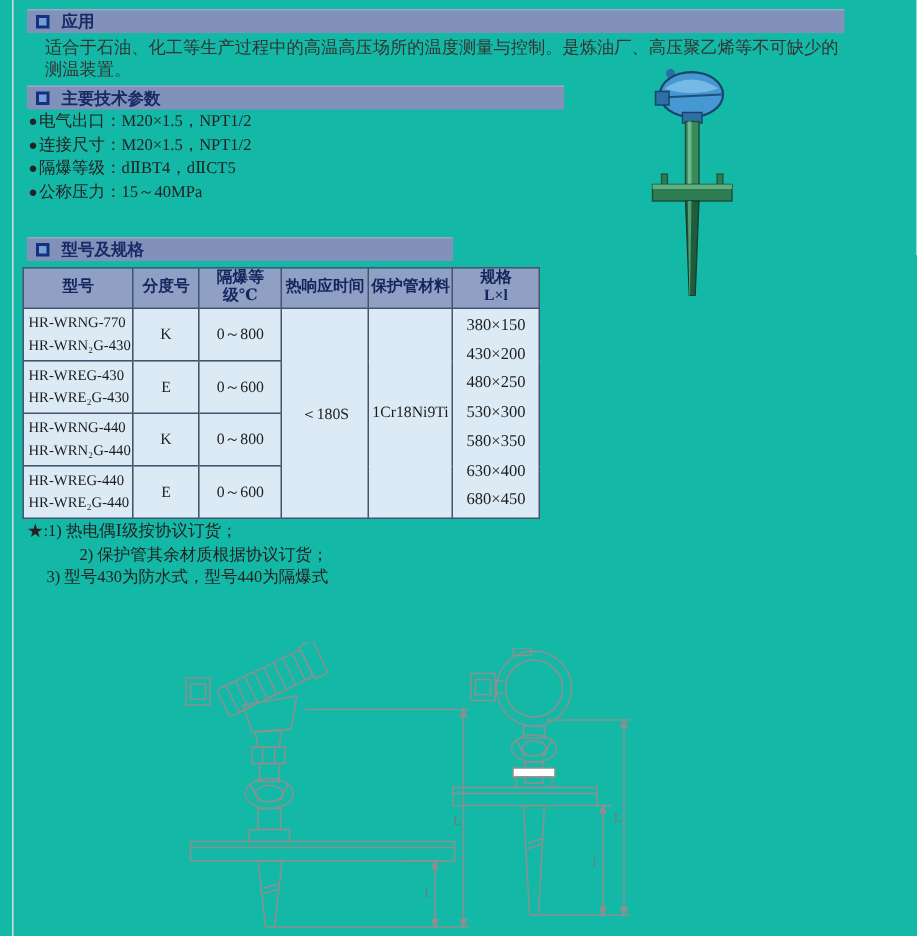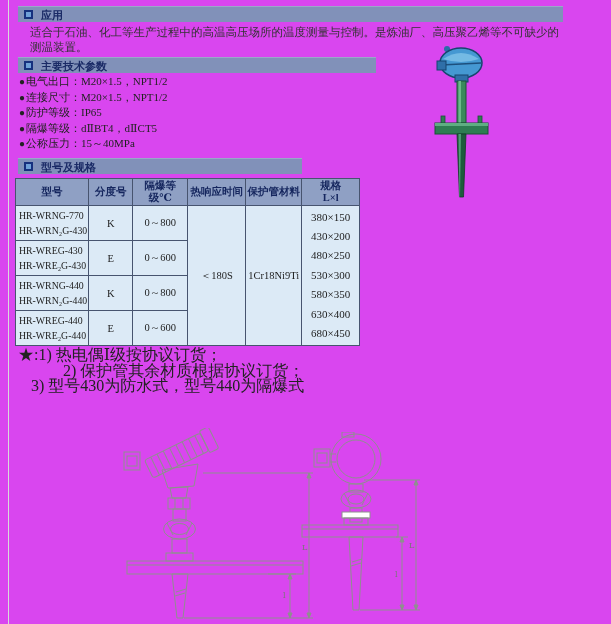--- a/index.html
+++ b/index.html
@@ -1,17 +1,17 @@
 <!DOCTYPE html>
 <html><head>
 <meta charset="utf-8">
 <style>
   html,body{margin:0;padding:0;background:#fff;}
   .page{
-    position:relative;width:611px;height:624px;background:#d946ef;overflow:hidden;
+    position:relative;width:611px;height:624px;background:#14b8a6;overflow:hidden;
     font-family:"Liberation Serif","DejaVu Serif",serif;color:#222;
   }
   .scan-line{position:absolute;left:8px;top:0;width:1px;height:624px;background:#d9d9d9;}
 
   
   .section-bar{
     position:absolute;height:16px;background:#8191B9;
     color:#1A2A66;font-weight:bold;font-size:11px;line-height:16px;
     padding-left:23px;box-sizing:border-box;
     border-top:1px solid #9aa8c9;
@@ -38,21 +38,21 @@
   .spec-table th,.spec-table td{border:1px solid #47546f;text-align:center;padding:0 1px;}
   .spec-table th{
     background:#8FA0C4;color:#15265E;font-weight:bold;height:26px;font-size:10.5px;line-height:12px;
   }
   .spec-table td{background:#DCEAF6;height:34px;}
   .col-model{width:62px;} .col-grad{width:41px;} .col-range{width:52px;}
   .col-resp{width:55px;margin-left:36px;} .col-mat{width:53px;} .col-spec{width:55px;}
   .model-cell div{font-size:9.8px;line-height:15px;text-align:left;padding-left:2px;white-space:nowrap;}
   .specs-cell div{font-size:11px;line-height:19.4px;}
 
-  .notes{position:absolute;left:18px;top:347px;font-size:16px;line-height:15.5px;color:#222;}
+  .notes{position:absolute;left:18px;top:347px;font-size:11px;line-height:15.5px;color:#222;}
   .notes .n2,.notes .n3{padding-left:13px;text-align:right;}
 
   svg text{font-family:"DejaVu Serif",serif;}
   .photo,.drawing{position:absolute;}
 </style>
 </head>
 <body>
 
 <div class="page">
   <div class="scan-line"></div>
@@ -63,21 +63,20 @@
   </div>
   <p class="app-text">适合于石油、化工等生产过程中的高温高压场所的温度测量与控制。是炼油厂、高压聚乙烯等不可缺少的测温装置。</p>
 
   <div class="section-bar bar-params">
     <span class="sq"></span>
     <span>主要技术参数</span>
   </div>
   <ul class="params">
     <li><span class="blt">●</span><span>电气出口：M20×1.5，NPT1/2</span></li>
     <li><span class="blt">●</span><span>连接尺寸：M20×1.5，NPT1/2</span></li>
-    <li><span class="blt">●</span><span>防护等级：IP65</span></li>
     <li><span class="blt">●</span><span>隔爆等级：dⅡBT4，dⅡCT5</span></li>
     <li><span class="blt">●</span><span>公称压力：15～40MPa</span></li>
   </ul>
 
   <svg class="photo" style="left:425px;top:45px;" width="80" height="160" viewBox="0 0 80 160">
 
     <circle cx="22" cy="4" r="3" fill="#2a6da8"></circle>
     <ellipse cx="36" cy="18" rx="21" ry="15" fill="#4598D2" stroke="#17456E" stroke-width="1.5"></ellipse>
     <path d="M18,14 Q36,2 54,14 Q36,20 18,14 Z" fill="#7CC0E8" opacity="0.85"></path>
     <path d="M16,20 L56,18" stroke="#1d4f7d" stroke-width="1.5" fill="none"></path>

